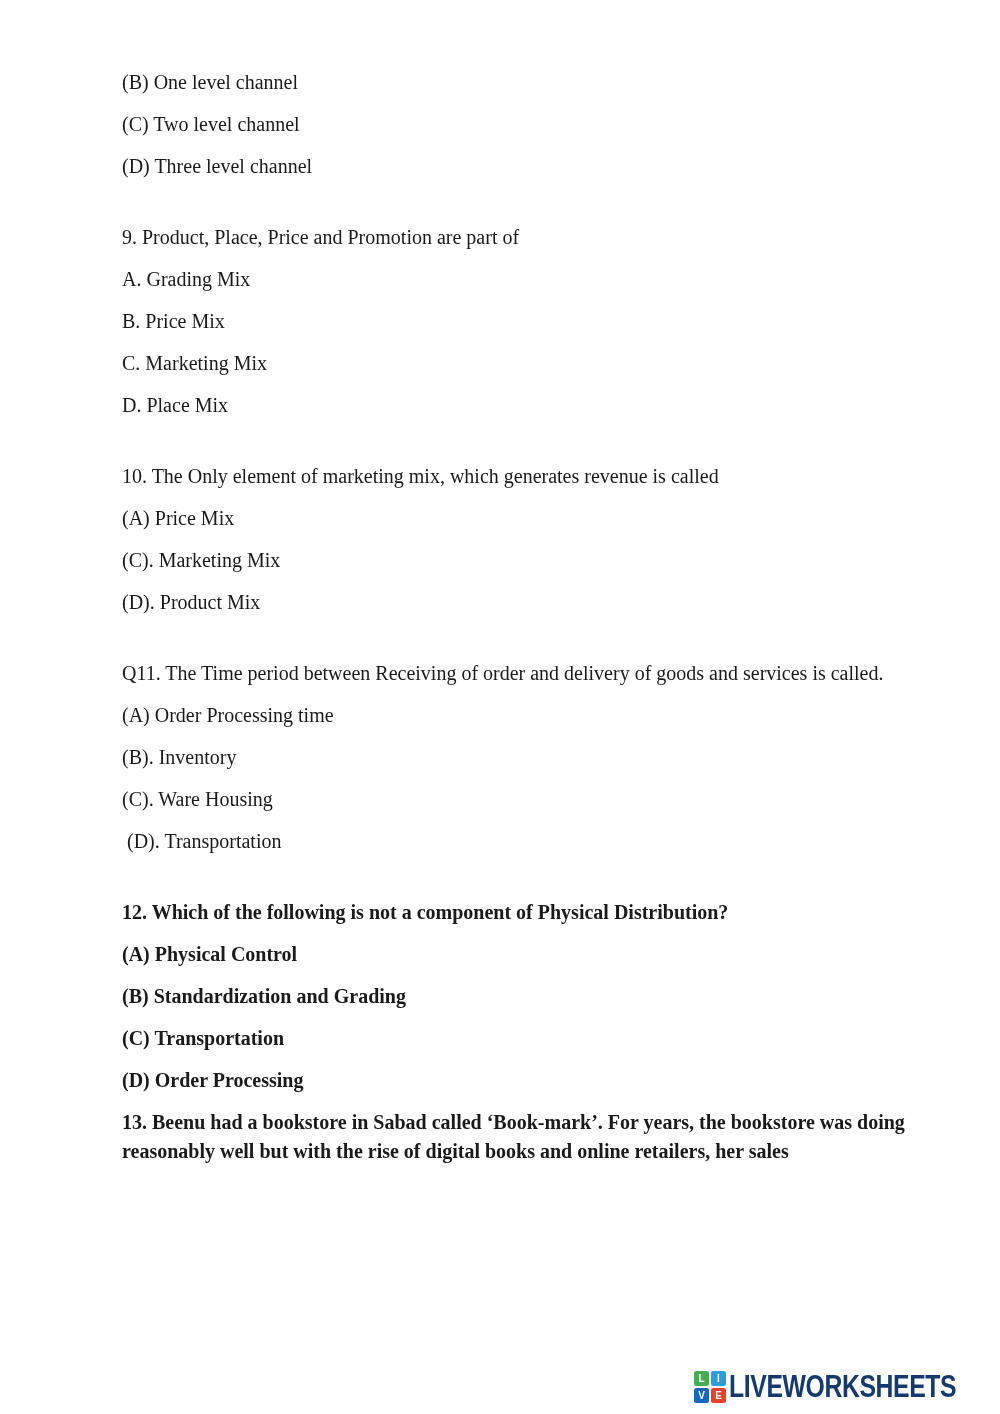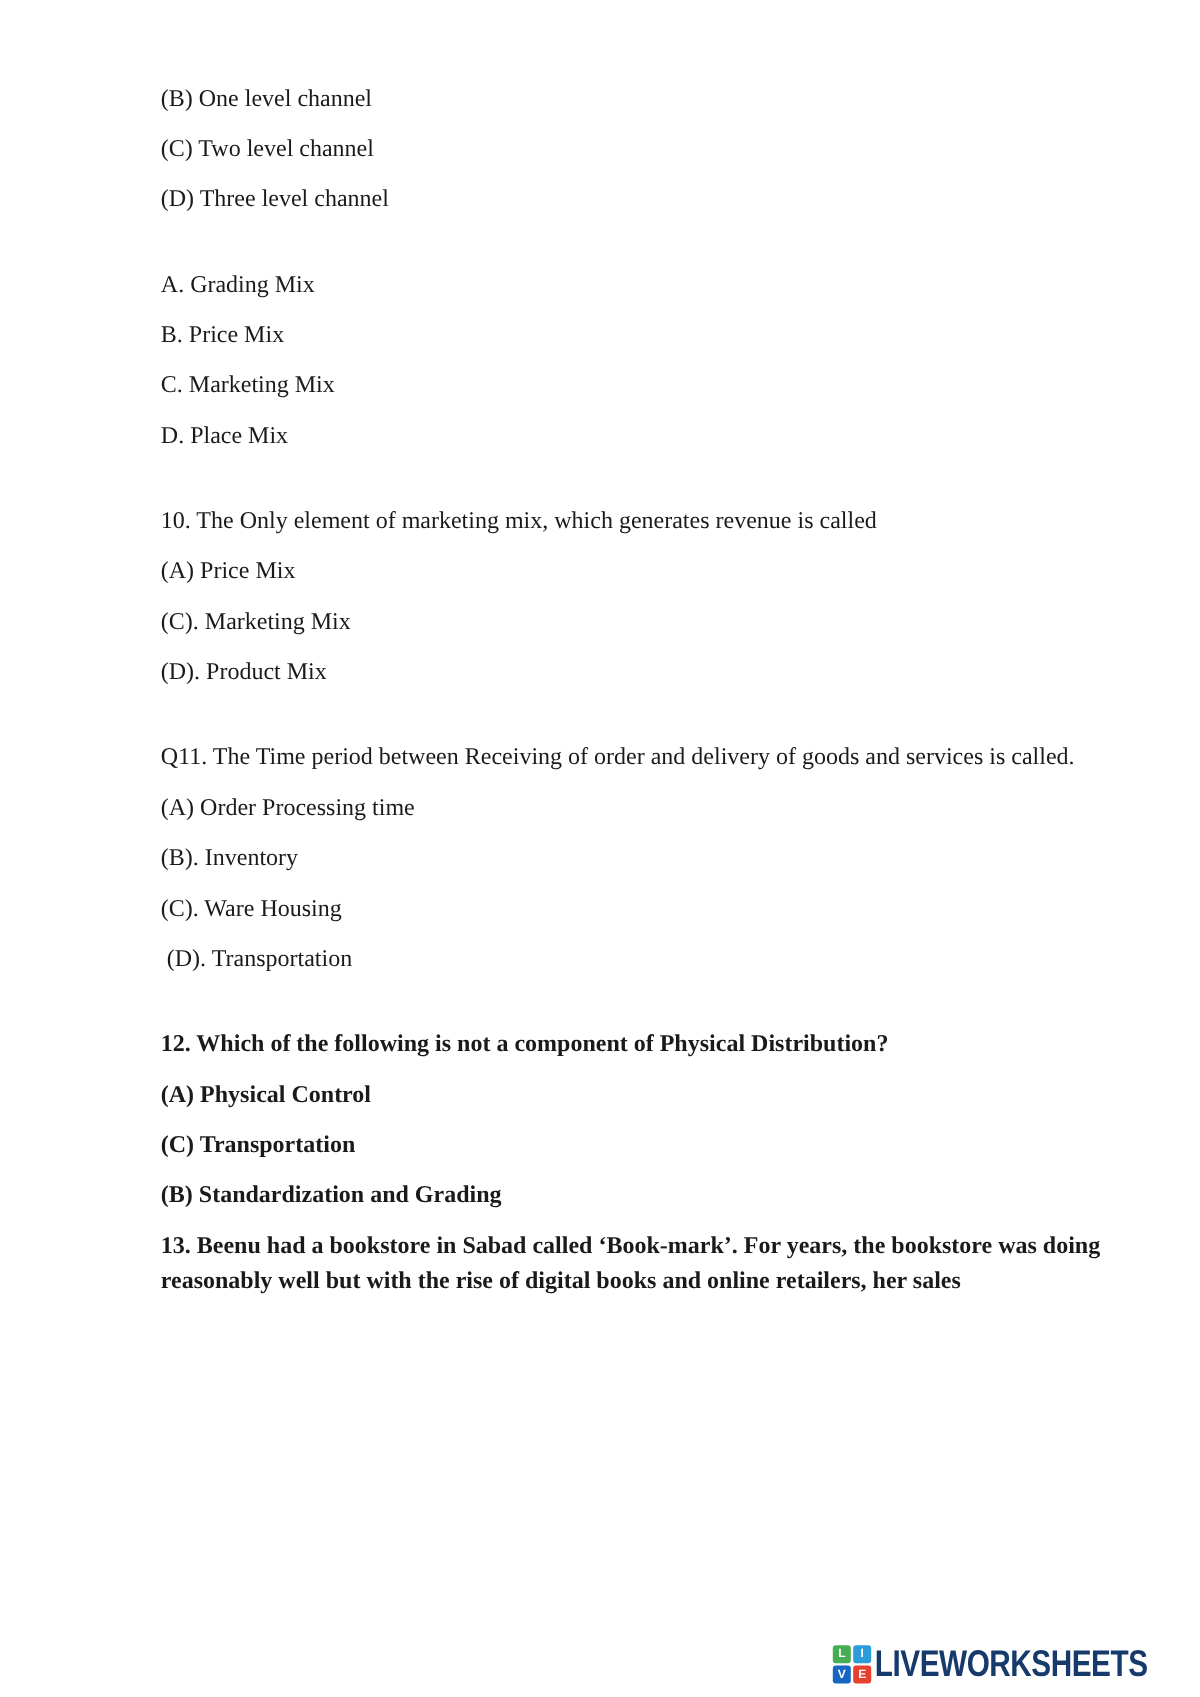--- a/index.html
+++ b/index.html
@@ -16,21 +16,21 @@
   }
   .content {
     box-sizing: content-box;
     padding: 68px 0 0 122px;
     width: 815px;
     font-size: 20px;
     line-height: 29px;
     color: #1a1a1a;
   }
   .line {
-    margin: 0 0 13px 12px;
+    margin: 0 0 13px 0;
     white-space: pre-wrap;
   }
   .block {
     margin-bottom: 42px;
   }
   .block--tight {
     margin-bottom: 0;
     font-weight: bold;
   }
   .footer-logo {
@@ -81,20 +81,21 @@
 <main>
   <section class="content">
 
     <div class="block">
       <p class="line">(B) One level channel</p>
       <p class="line">(C) Two level channel</p>
       <p class="line">(D) Three level channel</p>
     </div>
 
     <div class="block">
+      <p class="line">9. Product, Place, Price and Promotion are part of</p>
       <p class="line">A. Grading Mix</p>
       <p class="line">B. Price Mix</p>
       <p class="line">C. Marketing Mix</p>
       <p class="line">D. Place Mix</p>
     </div>
 
     <div class="block">
       <p class="line">10. The Only element of marketing mix, which generates revenue is called</p>
       <p class="line">(A) Price Mix</p>
       <p class="line">(C). Marketing Mix</p>
@@ -105,22 +106,23 @@
       <p class="line">Q11. The Time period between Receiving of order and delivery of goods and services is called.</p>
       <p class="line">(A) Order Processing time</p>
       <p class="line">(B). Inventory</p>
       <p class="line">(C). Ware Housing</p>
       <p class="line"> (D). Transportation</p>
     </div>
 
     <div class="block block--tight">
       <p class="line">12. Which of the following is not a component of Physical Distribution?</p>
       <p class="line">(A) Physical Control</p>
+      <p class="line">(B) Standardization and Grading</p>
       <p class="line">(C) Transportation</p>
-      <p class="line">(B) Standardization and Grading</p>
+      <p class="line">(D) Order Processing</p>
     </div>
 
     <div class="block block--tight">
       <p class="line">13. Beenu had a bookstore in Sabad called ‘Book-mark’. For years, the bookstore was doing reasonably well but with the rise of digital books and online retailers, her sales</p>
     </div>
 
   </section>
 
   <footer>
     <div class="footer-logo">

